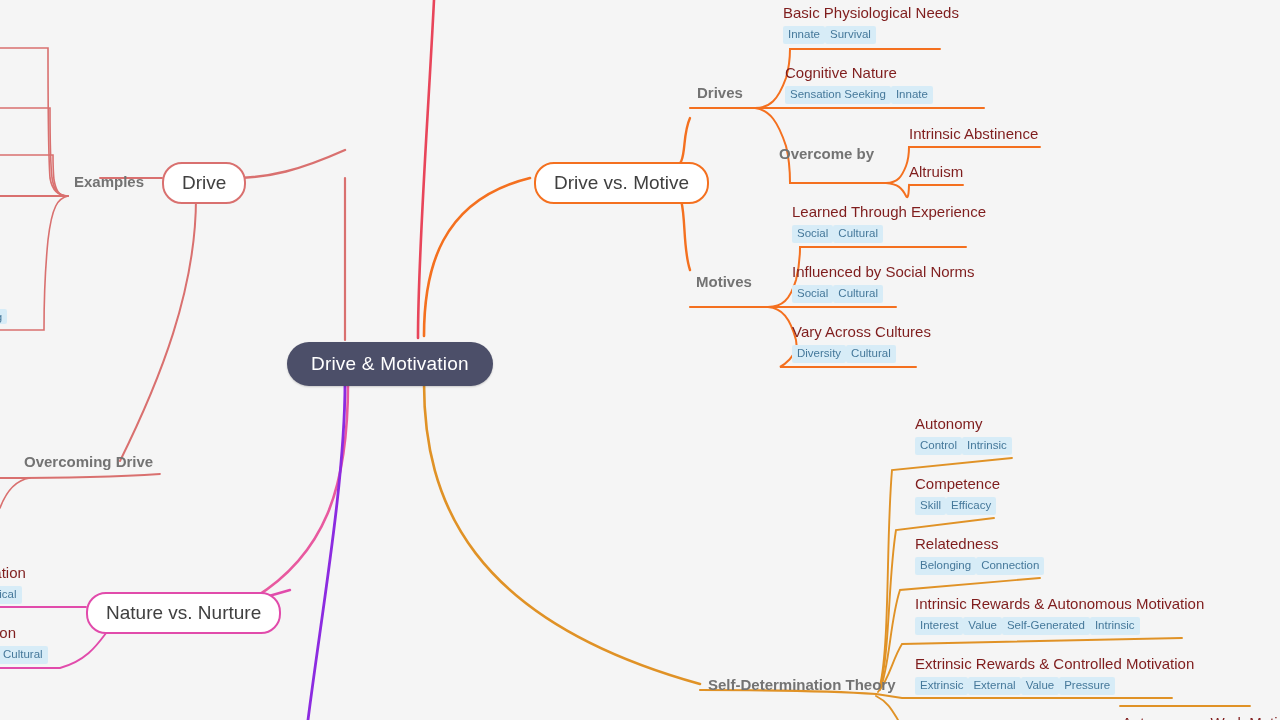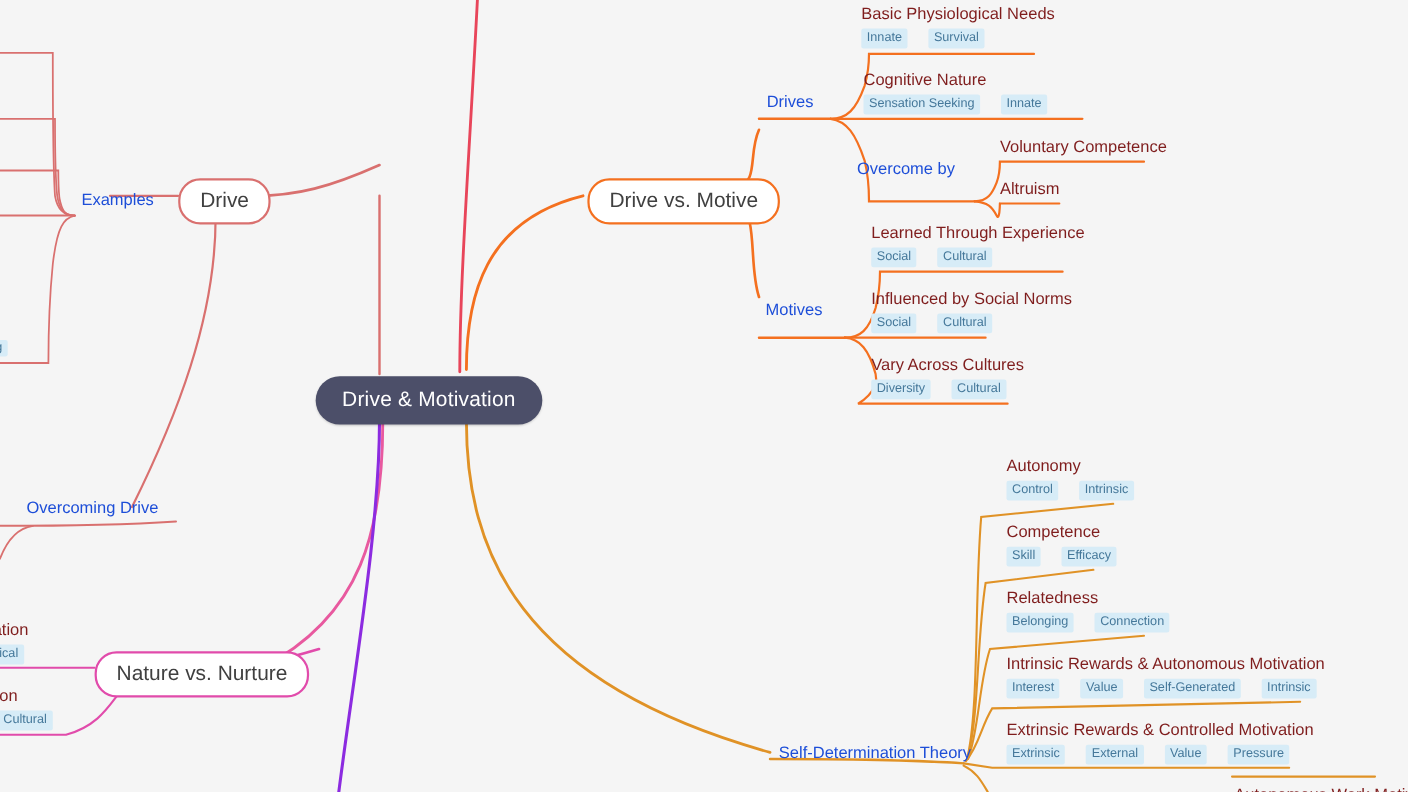--- a/index.html
+++ b/index.html
@@ -46,40 +46,41 @@
     border: 2.2px solid #cc5555;
   }
   .pill.red    { border-color: #d9706f; }
   .pill.orange { border-color: #f4701f; }
   .pill.pink   { border-color: #e14bab; }
 
   
   .topic {
     position: absolute;
     font-size: 15px;
-    color: #1d4ed8;
+    color: #737373;
     white-space: nowrap;
     line-height: 1.25;
+    font-weight: bold;
   }
 
   
   .leaf {
     position: absolute;
     white-space: nowrap;
   }
   .leaf .leaf-title {
     font-size: 15px;
     color: #7f1d1d;
     line-height: 1.3;
     display: block;
   }
   .tagrow {
     margin-top: 3px;
     display: flex;
-    gap: 19px;
+    gap: 0;
     align-items: center;
   }
   .tag {
     background: #d7ecf7;
     color: #45789a;
     font-size: 11.5px;
     border-radius: 2px;
     padding: 1.5px 5px;
     line-height: 1.35;
     white-space: nowrap;
@@ -191,21 +192,21 @@
       <span class="tag">Sensation Seeking</span>
       <span class="tag">Innate</span>
     </div>
   </div>
 
   <div class="topic" style="left:779px; top:145px;">
     <span>Overcome by</span>
   </div>
 
   <div class="leaf" style="left:909px; top:124px;">
-    <span class="leaf-title">Voluntary Competence</span>
+    <span class="leaf-title">Intrinsic Abstinence</span>
   </div>
 
   <div class="leaf" style="left:909px; top:162px;">
     <span class="leaf-title">Altruism</span>
   </div>
 
   <div class="topic" style="left:696px; top:273px;">
     <span>Motives</span>
   </div>
 

